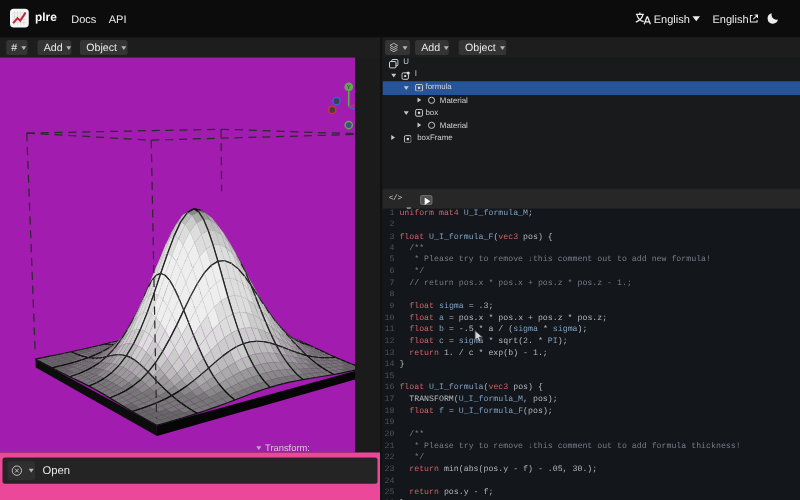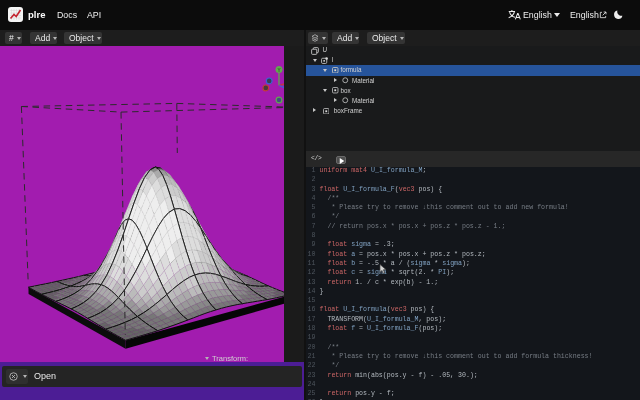--- a/index.html
+++ b/index.html
@@ -1,21 +1,21 @@
 <!DOCTYPE html>
 <html><head><meta charset="utf-8"><style>
 *{margin:0;padding:0;box-sizing:border-box}
 html,body{width:640px;height:400px;overflow:hidden;background:#1b1b1b;font-family:"Liberation Sans",sans-serif}
 .abs{position:absolute}
 #nav{left:0;top:0;width:640px;height:30px;background:#0c0c0c}
 #logo{left:8px;top:7px;width:15px;height:15px;background:#f5f5f5;border-radius:3px}
 #nav .t{position:absolute;color:#ededed;font-size:8.8px;line-height:30px;height:30px}
 #lt{left:0;top:30px;width:304px;height:16px;background:#1d1d1d}
 #vp{left:0;top:46px;width:284px;height:316px;background:#a21caf;overflow:hidden}
-#lb{left:0;top:362px;width:304px;height:38px;background:#4c1d95}
+#lb{left:0;top:362px;width:304px;height:38px;background:#ec4899}
 #dv{left:304px;top:30px;width:2px;height:370px;background:#111}
 #rp{left:306px;top:30px;width:334px;height:370px;background:#191a1b}
 #rt{left:306px;top:30px;width:334px;height:16px;background:#1d1d1d}
 #tree{left:306px;top:46px;width:334px;height:105px;background:#191a1b;overflow:hidden}
 #ct{left:306px;top:151px;width:334px;height:16px;background:#272727}
 #code{left:306px;top:167px;width:334px;height:233px;background:#13161b;overflow:hidden}
 .btn{position:absolute;background:#343434;border-radius:2px;color:#eaeaea;font-size:8.5px;line-height:12px;height:12px;white-space:nowrap;top:2px}
 .car{display:inline-block;width:0;height:0;border-left:2.6px solid transparent;border-right:2.6px solid transparent;border-top:3.2px solid #b5b5b5;vertical-align:1.5px;margin-left:3px}
 .trow{position:absolute;left:0;width:334px;height:10.4px;color:#d2d2d2;font-size:6.3px;white-space:nowrap}
 .tar{display:inline-block;width:0;height:0;flex:none}

